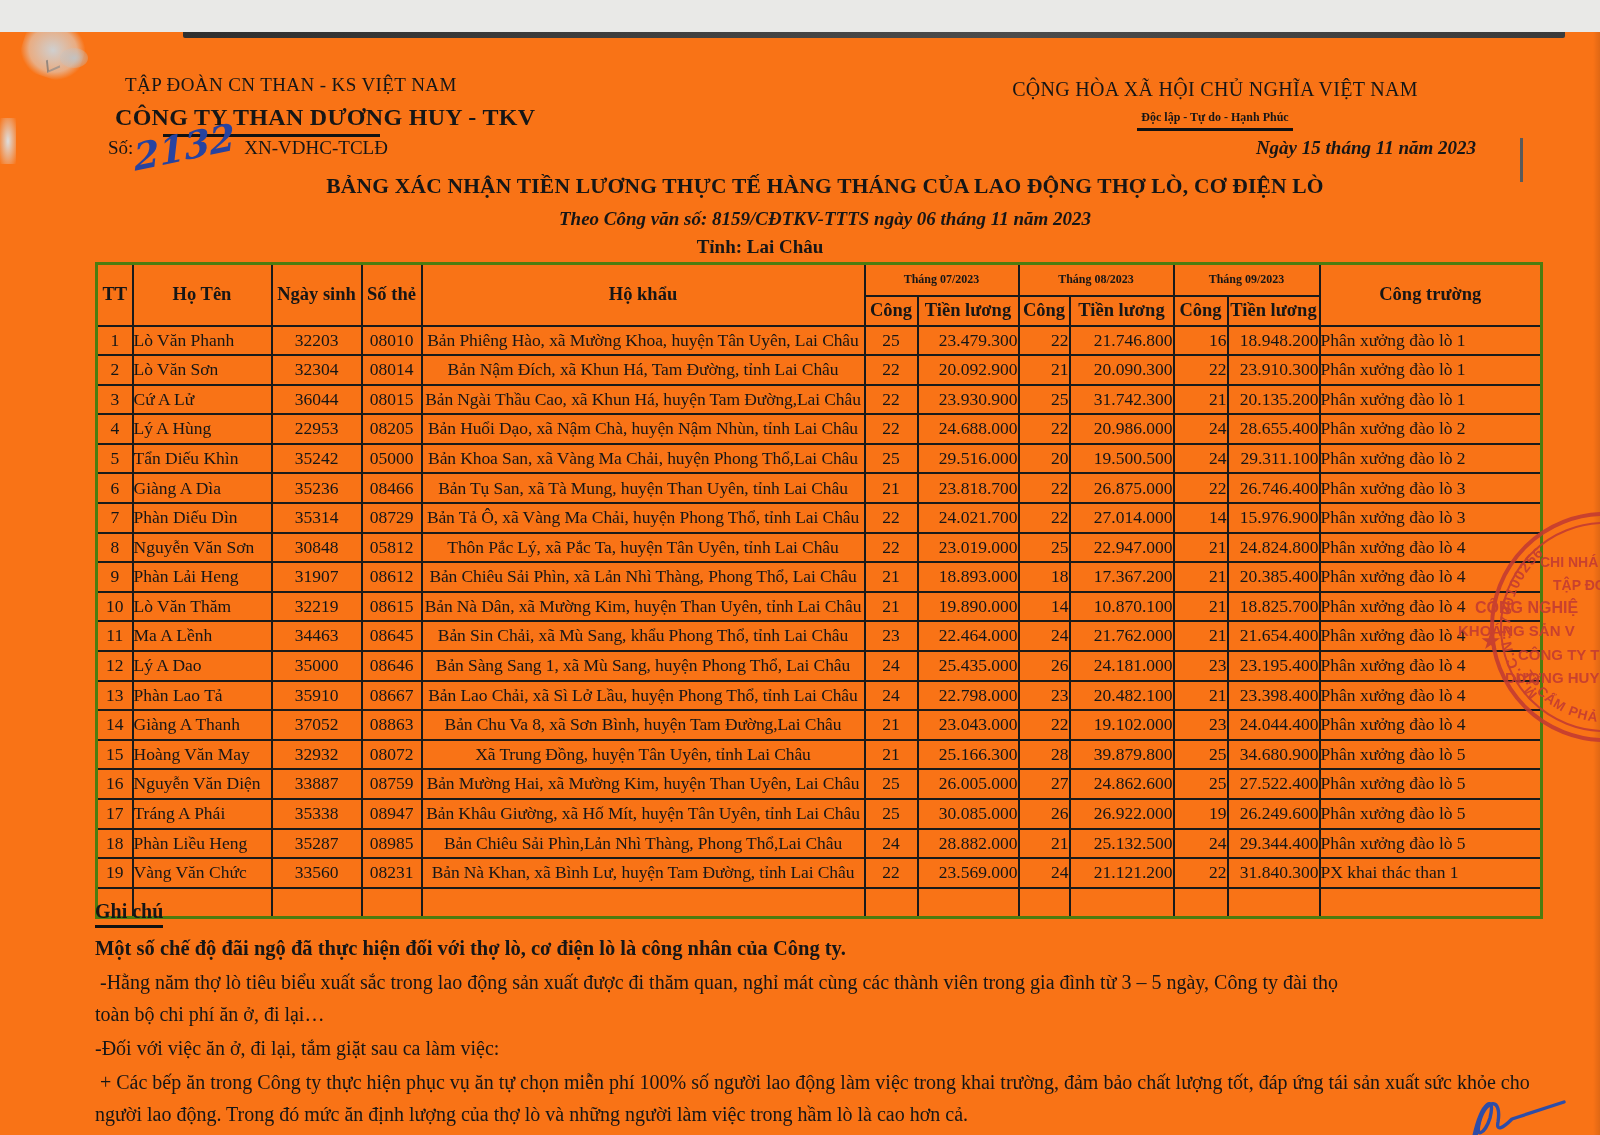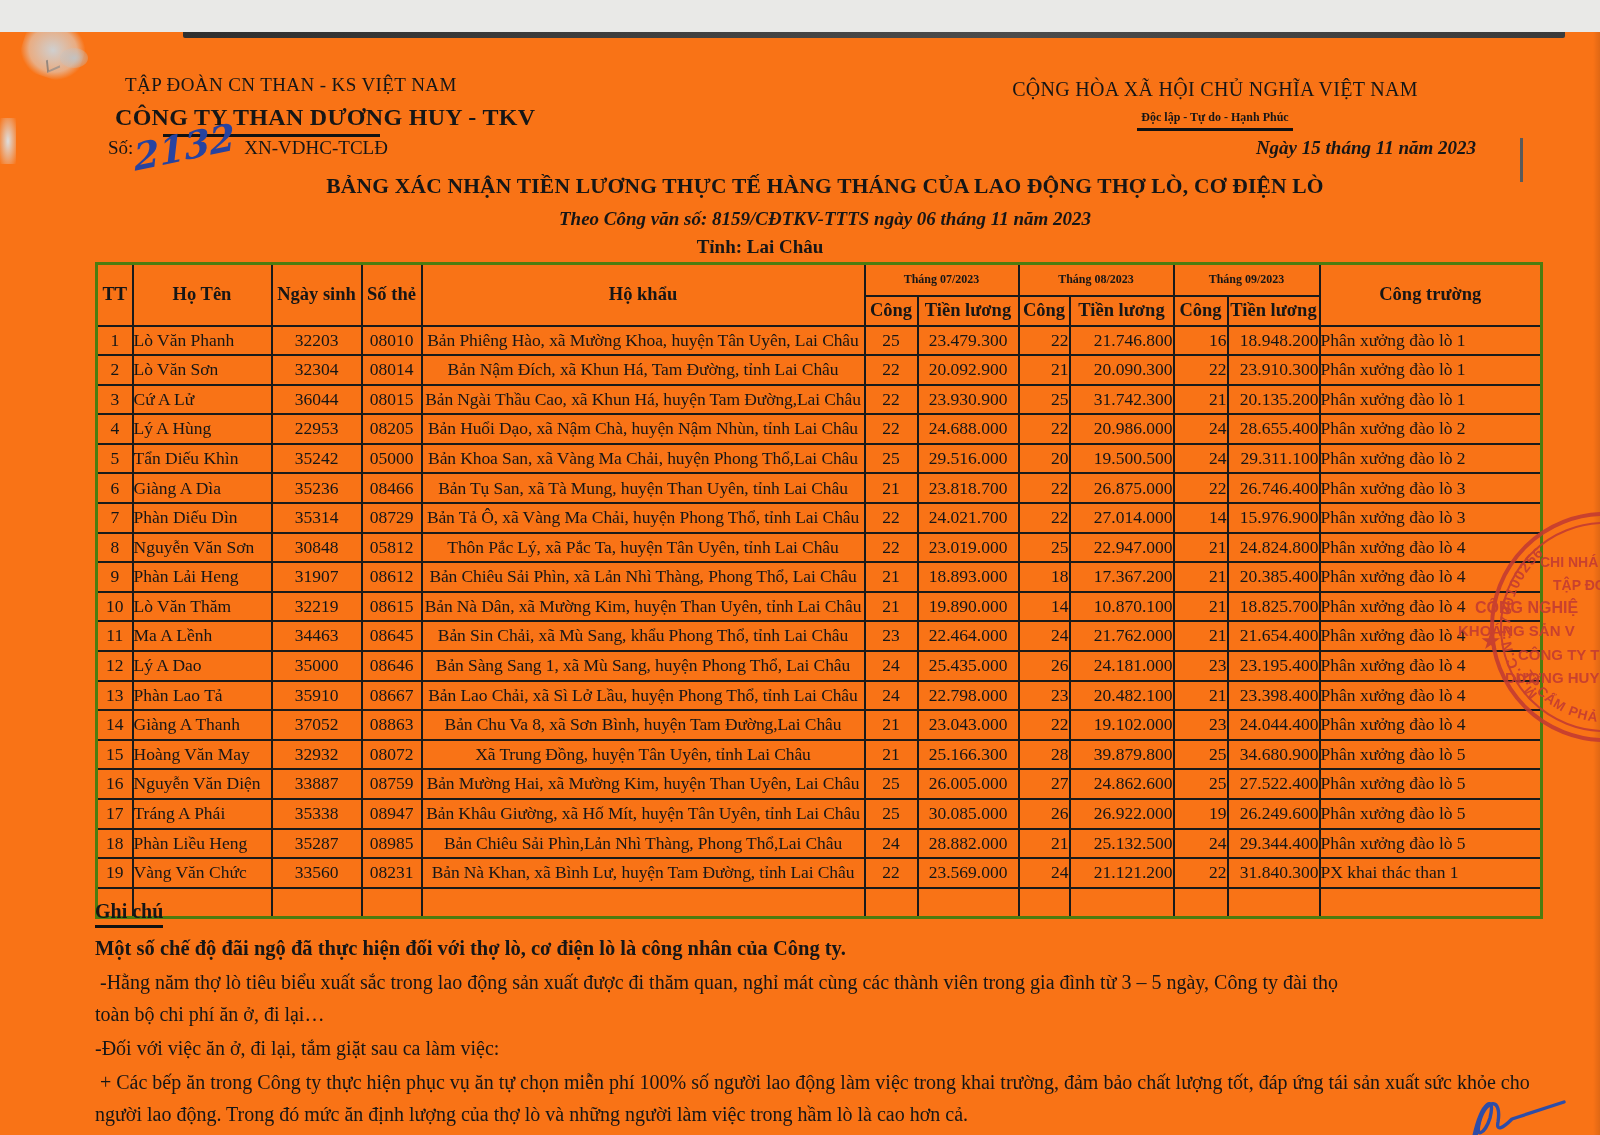--- a/index.html
+++ b/index.html
@@ -52,21 +52,21 @@
   table.salary th{font-weight:bold;font-size:18.5px;text-align:center;}
   table.salary th.month-h{font-size:12px;}
   table.salary tbody tr{height:29.6px;}
   table.salary tbody td{font-size:17.5px;line-height:1;}
   .col-tt{text-align:center;font-size:17px;}
   td.col-name{text-align:left;padding-left:6px;font-size:18px;}
   td.col-dob{text-align:center;}
   td.col-card{text-align:center;}
   td.col-address{text-align:center;font-size:16.5px;letter-spacing:-.1px;}
   td.col-c7{text-align:center;}
-  td.col-l7{text-align:center;padding-right:13px;}
+  td.col-l7{text-align:right;padding-right:13px;}
   td.col-c8{text-align:right;padding-right:5px;}
   td.col-l8{text-align:right;padding-right:11px;}
   td.col-c9{text-align:right;padding-right:5px;}
   td.col-l9{text-align:right;padding-right:7px;}
   td.col-site{text-align:left;padding-left:7px;font-size:16.5px;}
   tr.empty-row{height:10px;}
   
   .notes{position:absolute;left:95px;top:868px;width:1460px;font-size:20px;}
   .notes-heading{display:inline-block;font-size:20px;font-weight:bold;border-bottom:3px solid #121212;
         padding-bottom:2px;}

